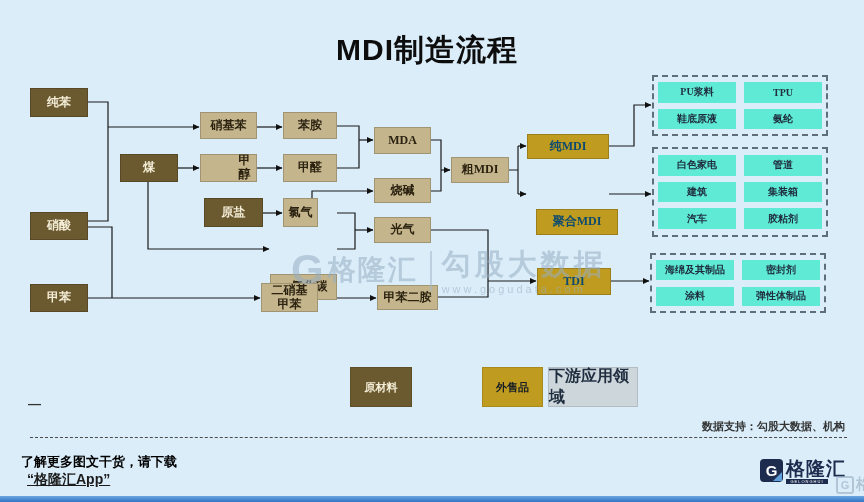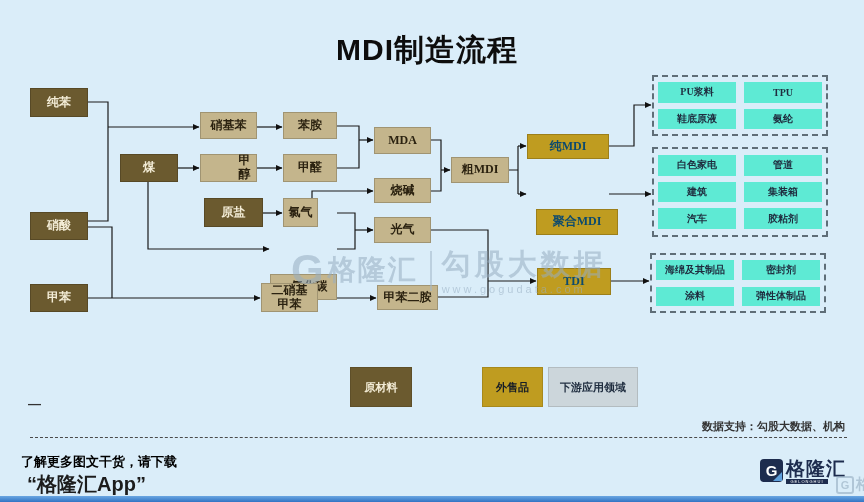--- a/index.html
+++ b/index.html
@@ -33,38 +33,38 @@
     font-family:"Liberation Serif",serif;font-weight:bold;font-size:10px;
   }
   .legend-box{
     position:absolute;display:flex;align-items:center;justify-content:center;
     font-family:"Liberation Serif",serif;font-weight:bold;font-size:11px;
     box-sizing:border-box;border:1px solid rgba(0,0,0,.12);
   }
   .legend-box.raw{background:#6b5a2f;color:#f3ecd6;}
   .legend-box.mid{background:#c4b58c;color:#2b2210;}
   .legend-box.sell{background:#bf9c20;color:#161d27;}
-  .legend-box.downstream{background:#ccd6db;color:#1f2d3f;font-size:11px;}
+  .legend-box.downstream{background:#ccd6db;color:#1f2d3f;font-size:16px;}
   
   .wm{
     position:absolute;left:291px;top:247px;display:flex;align-items:flex-start;
     color:#97aec2;opacity:.55;user-select:none;
   }
   .wm .wm-g{font-size:42px;font-weight:bold;line-height:46px;font-family:"Liberation Sans",sans-serif;}
   .wm .wm-brand{font-size:28px;font-weight:bold;line-height:46px;margin-left:4px;letter-spacing:2px;}
   .wm .wm-div{width:2px;height:40px;background:#a5bacb;margin:4px 10px 0 12px;}
   .wm .wm-col{display:flex;flex-direction:column;}
   .wm .wm-product{font-size:29px;font-weight:bold;letter-spacing:4px;line-height:34px;}
   .wm .wm-url{font-size:11px;letter-spacing:3px;margin-top:2px;}
   
   .footer-dash{position:absolute;left:28px;top:396px;font-size:13px;font-weight:bold;color:#333;}
   .footer-rule{position:absolute;left:30px;top:437px;width:817px;border-top:1px dashed #4a4a4a;}
   .data-support{position:absolute;right:19px;top:419px;font-size:11px;font-weight:bold;color:#333;}
   .promo1{position:absolute;left:21px;top:453px;font-size:13px;font-weight:bold;color:#000000;}
-  .promo2{position:absolute;left:27px;top:471px;font-size:20px;font-weight:bold;color:#1c1c1c;}
+  .promo2{position:absolute;left:27px;top:471px;font-size:14px;font-weight:bold;color:#1c1c1c;text-decoration:underline;}
   .logo{position:absolute;left:760px;top:459px;display:flex;align-items:flex-start;}
   .logo-icon{
     position:relative;width:23px;height:23px;background:#1d2c4e;border-radius:4px;
     display:flex;align-items:center;justify-content:center;
     color:#fff;font-weight:bold;font-size:15px;font-family:"Liberation Sans",sans-serif;
   }
   .logo-icon .tri{
     position:absolute;right:1px;bottom:1px;width:0;height:0;
     border-left:9px solid transparent;border-bottom:9px solid #5fa0dc;
   }

